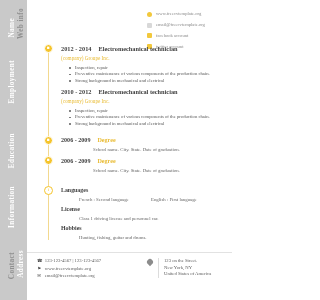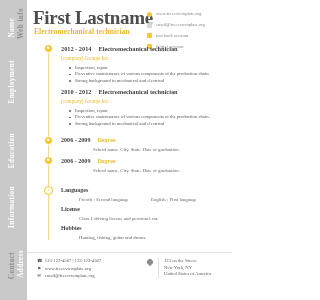--- a/index.html
+++ b/index.html
@@ -214,24 +214,20 @@
     <div class="vlabel dark" style="top: 8px; left: 18px;">Web info</div>
     <div class="vlabel" style="top: 60px; left: 9px;">Employment</div>
     <div class="vlabel" style="top: 133px; left: 9px;">Education</div>
     <div class="vlabel" style="top: 186px; left: 9px;">Information</div>
     <div class="vlabel dark" style="top: 252px; left: 9px;">Contact</div>
     <div class="vlabel" style="top: 250px; left: 18px;">Address</div>
   </div>
 
 <div id="page">
 
-  <div id="header">
-    <div id="name">First Lastname</div>
-    <div id="jobtitle">Electromechanical technician</div>
-  </div>
 
   <div id="webinfo">
       <div class="web-row">
         <div class="web-ico globe"></div>
         <div class="web-txt">www.freecvtemplate.org</div>
       </div>
       <div class="web-row">
         <div class="web-ico mail"></div>
         <div class="web-txt">email@freecvtemplate.org</div>
       </div>

